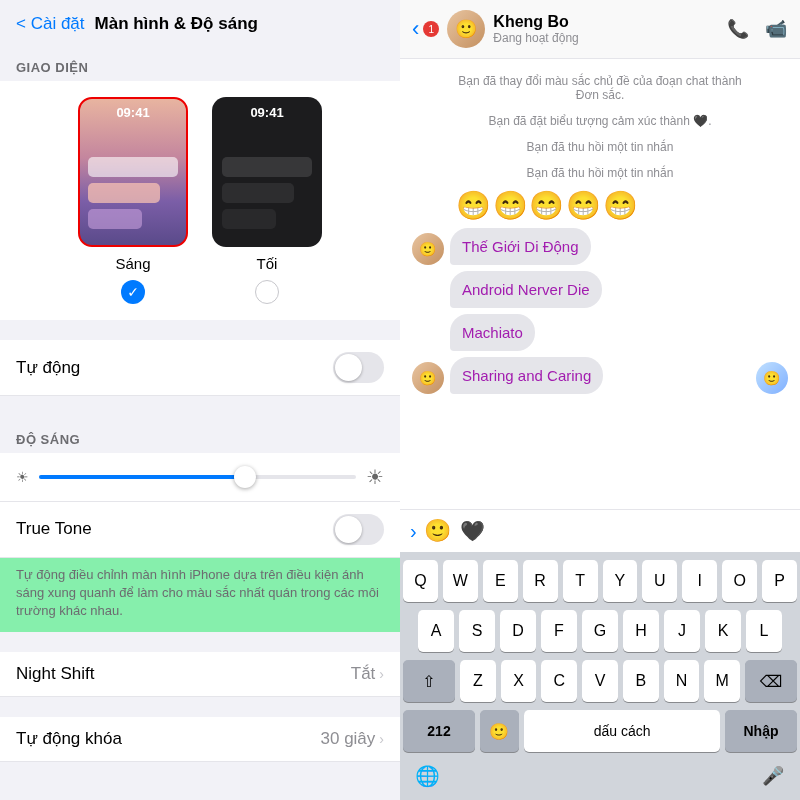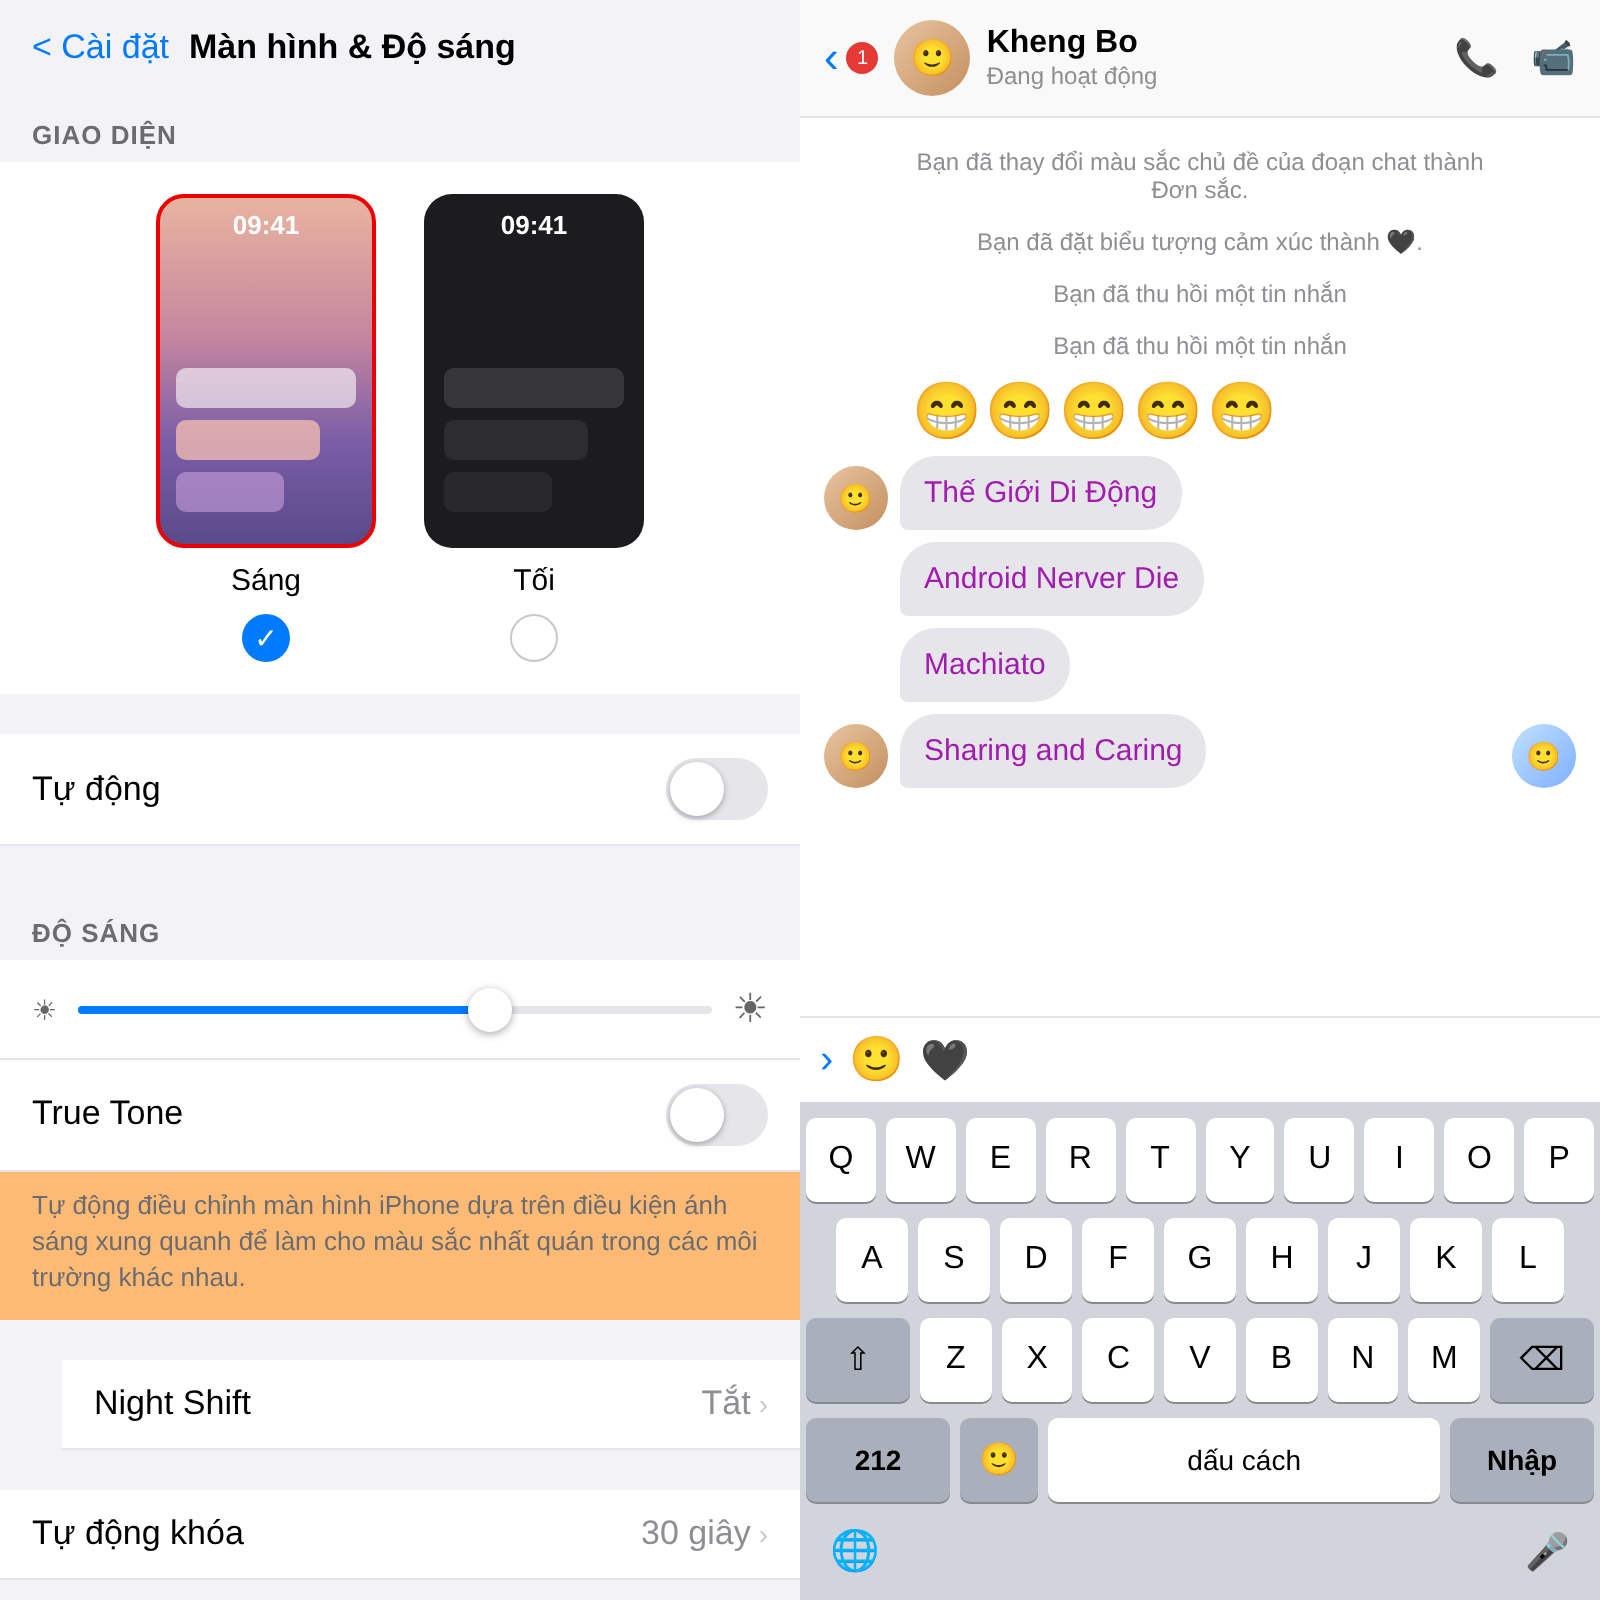--- a/index.html
+++ b/index.html
@@ -60,21 +60,21 @@
 
     .theme-item {
       display: flex;
       flex-direction: column;
       align-items: center;
       gap: 8px;
     }
 
     .theme-preview {
       width: 110px;
-      height: 177px;
+      height: 150px;
       border-radius: 14px;
       overflow: hidden;
       position: relative;
       border: 2px solid transparent;
     }
     .theme-preview.selected {
       border: 2.5px solid #e00;
     }
 
     .light-preview {
@@ -200,30 +200,29 @@
       background: #fff;
       border-radius: 50%;
       box-shadow: 0 1px 4px rgba(0,0,0,0.35);
     }
 
     .info-text {
       font-size: 13px;
       color: #6c6c70;
       padding: 8px 16px 12px;
       line-height: 1.4;
-      background: #fdba74;
+      background: #86efac;
     }
 
     .night-shift-row {
       background: #fff;
       display: flex;
       align-items: center;
       justify-content: space-between;
       padding: 12px 16px;
-      margin-left: 31px;
     }
     .row-right {
       display: flex;
       align-items: center;
       gap: 4px;
       color: #8e8e93;
       font-size: 17px;
     }
     .chevron { color: #c7c7cc; font-size: 14px; }
 

